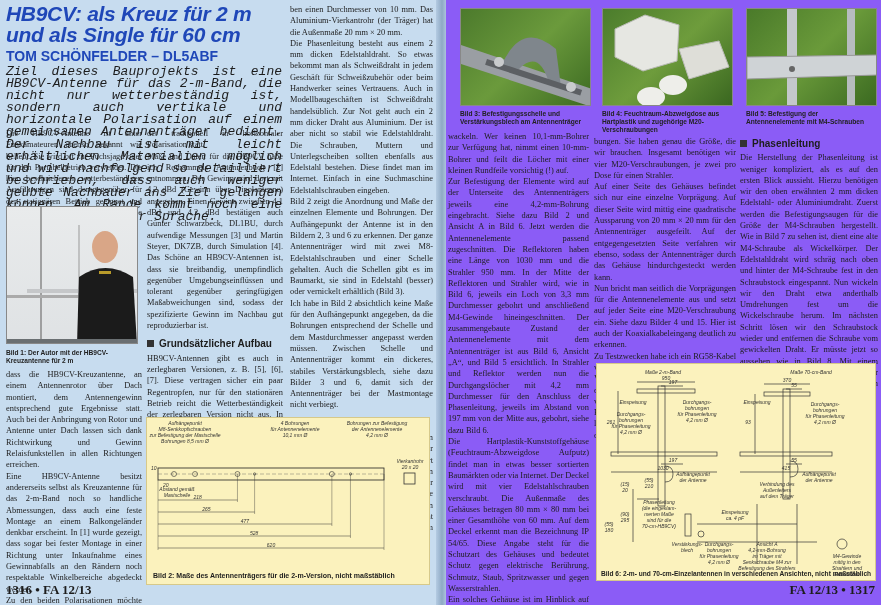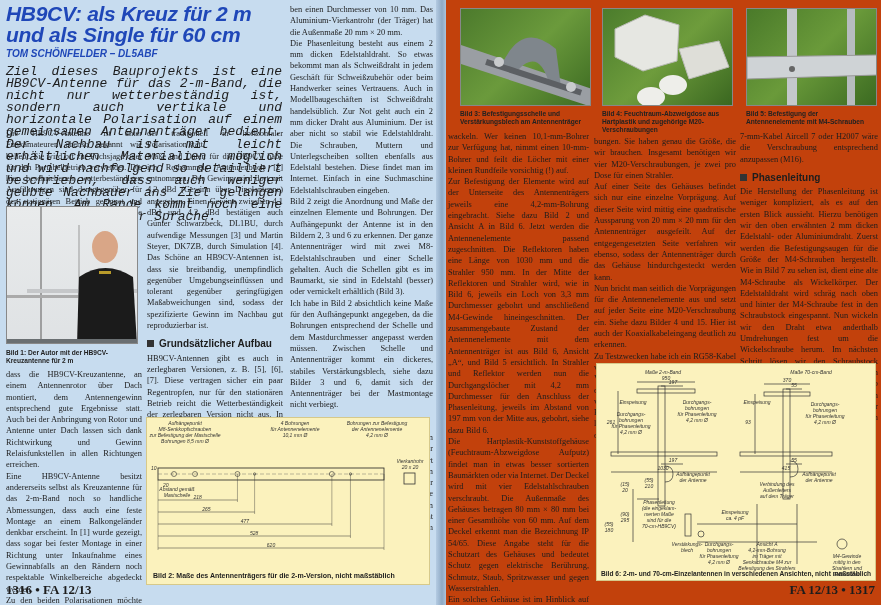--- a/index.html
+++ b/index.html
@@ -1,22 +1,22 @@
 <!DOCTYPE html>
 <html><head>
 <meta charset="utf-8">
 <style>
 *{box-sizing:border-box;margin:0;padding:0}
 body{width:881px;height:605px;overflow:hidden;background:#b9d3ea;font-family:"Liberation Serif",serif;color:#1d1d1d;position:relative}
 .page{position:absolute;top:0;height:605px}
 #pl{left:0;width:438px;background:#c7dcef}
-#pr{left:446px;width:435px;background:#c2410c}
+#pr{left:446px;width:435px;background:#8b5cf6}
 #gutter{position:absolute;left:436px;top:0;width:12px;height:605px;background:linear-gradient(90deg,#b4cbe2,#8ea9c4 50%,#b9d0e6)}
 .title{position:absolute;left:6px;top:3px;font-family:"Liberation Sans",sans-serif;font-weight:bold;font-style:italic;color:#1f47b8;font-size:21px;line-height:21px;letter-spacing:-0.3px}
-.author{position:absolute;left:6px;top:48px;font-family:"Liberation Sans",sans-serif;font-weight:bold;font-style:italic;color:#1f47b8;font-size:10px}
+.author{position:absolute;left:6px;top:48px;font-family:"Liberation Sans",sans-serif;font-weight:bold;color:#1f47b8;font-size:14px}
 .lead{position:absolute;left:6px;top:66px;width:276px;font-family:Liberation Mono, monospace;font-style:italic;font-size:13px;line-height:12.1px;text-align:justify}
 .col{position:absolute;font-size:8.4px;line-height:11.3px;text-align:justify;hyphens:auto}
 .col p{margin:0}
 h3{font-family:"Liberation Sans",sans-serif;font-weight:bold;font-size:10px;margin:7px 0 3px}
 h3 .sq{display:inline-block;width:7px;height:7px;background:#333;margin-right:5px;vertical-align:0}
 .cap{font-family:"Liberation Sans",sans-serif;font-weight:bold;font-size:6.6px;line-height:8px;color:#222}
 .photo{position:absolute;overflow:hidden;border:1px solid #888}
 .folio{position:absolute;bottom:7px;font-size:13px;font-weight:bold}
 .fig{position:absolute;background:#fbf2bd;border:1px solid #d6c98b}
 .fig svg{position:absolute;left:0;top:0}
@@ -172,21 +172,20 @@
   </div>
 
   <div class="col" style="left:148px;top:136px;width:142px">
     <p>bungen. Sie haben genau die Größe, die wir brauchen. Insgesamt benötigen wir vier M20-Verschraubungen, je zwei pro Dose für einen Strahler.</p>
     <p>Auf einer Seite des Gehäuses befindet sich nur eine einzelne Vorprägung. Auf dieser Seite wird mittig eine quadratische Aussparung von 20 mm × 20 mm für den Antennenträger ausgefeilt. Auf der entgegengesetzten Seite verfahren wir ebenso, sodass der Antennenträger durch das Gehäuse hindurchgesteckt werden kann.</p>
     <p>Nun bricht man seitlich die Vorprägungen für die Antennenelemente aus und setzt auf jeder Seite eine M20-Verschraubung ein. Siehe dazu Bilder 4 und 15. Hier ist auch der Koaxialkabeleingang deutlich zu erkennen.</p>
     <p>Zu Testzwecken habe ich ein RG58-Kabel verwendet. Dafür reichen M12-Verschraubungen völlig aus. Für dauerhafte Montage empfehle ich jedoch verlustärmeres Kabel wie Aircell 5 oder H155 mit 5,0 mm Außendurchmesser, das lediglich 0,05 mm dicker ist. Für die noch dämpfungsärmeren</p>
   </div>
 
   <div class="col" style="left:294px;top:131px;width:138px">
-    <p>7-mm-Kabel Aircell 7 oder H2007 wäre die Verschraubung entsprechend anzupassen (M16).</p>
     <h3><span class="sq"></span><span>Phasenleitung</span></h3>
     <p>Die Herstellung der Phasenleitung ist weniger kompliziert, als es auf den ersten Blick aussieht. Hierzu benötigen wir den oben erwähnten 2 mm dicken Edelstahl- oder Aluminiumdraht. Zuerst werden die Befestigungsaugen für die Größe der M4-Schrauben hergestellt. Wie in Bild 7 zu sehen ist, dient eine alte M4-Schraube als Wickelkörper. Der Edelstahldraht wird schräg nach oben und hinter der M4-Schraube fest in den Schraubstock eingespannt. Nun wickeln wir den Draht etwa anderthalb Umdrehungen fest um die Wickelschraube herum. Im nächsten Schritt lösen wir den Schraubstock wieder und entfernen die Schraube vom gewickelten Draht. Er müsste jetzt so aussehen wie in Bild 8. Mit einem Seitenschneider wird der untere Teil der überschüssigen Windung einfach abgekniffen, siehe dazu Bild 9.</p>
   </div>
 
   <div class="fig" style="left:150px;top:363px;width:280px;height:218px">
     <svg width="280" height="218">
       <g class="ftxt" text-anchor="middle">
         <text x="66" y="10">Maße 2-m-Band</text>
         <text x="214" y="10">Maße 70-cm-Band</text>
       </g>

